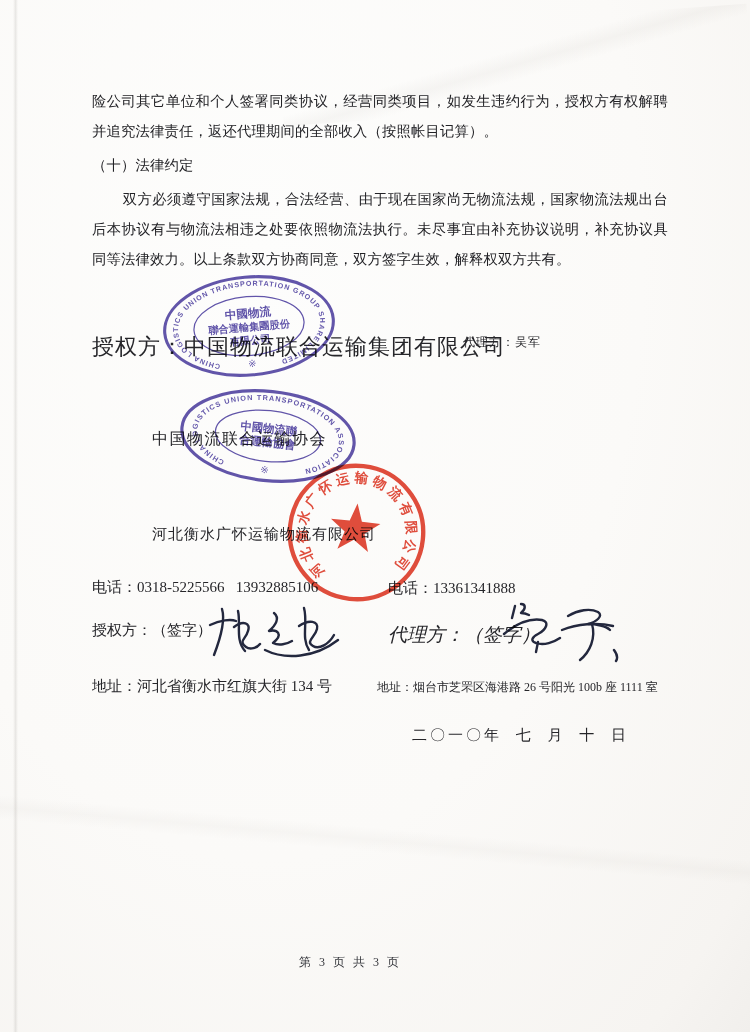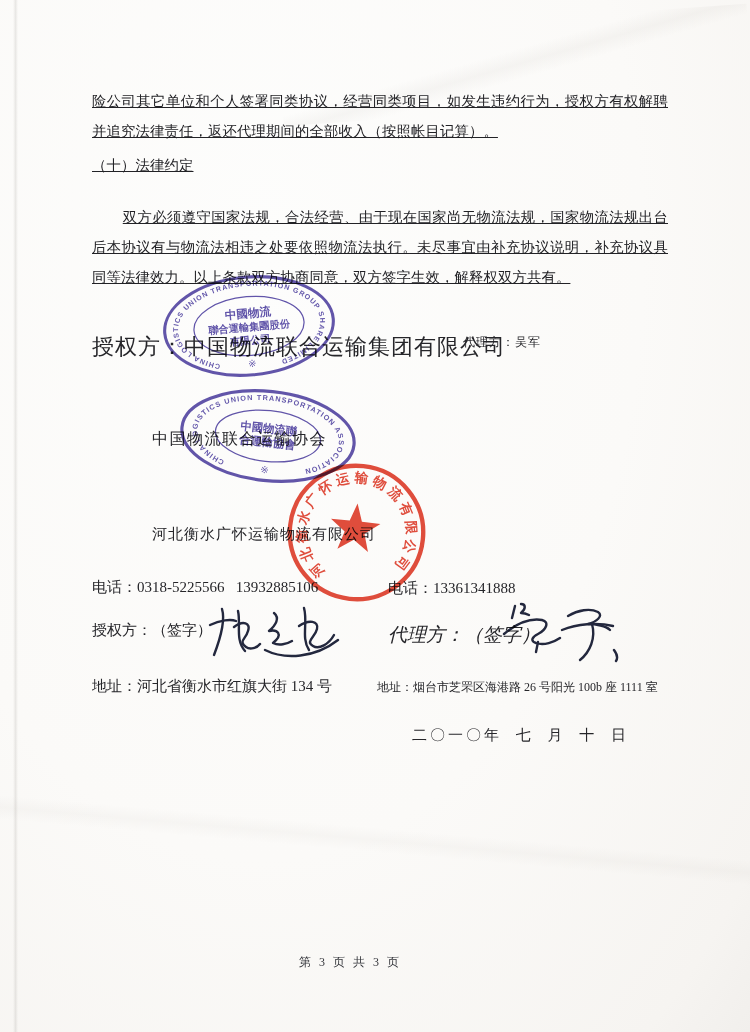--- a/index.html
+++ b/index.html
@@ -26,22 +26,22 @@
   .crease-mid{
     position:absolute; left:0; top:770px; width:750px; height:140px;
     background:linear-gradient(185deg, transparent 44%, rgba(150,142,132,.05) 50%, transparent 56%);
   }
   .txt{ position:absolute; color:#26262a; white-space:pre; }
   .doc{
     position:absolute; left:92px; top:86px; width:576px;
     font-size:14.3px; line-height:30px; color:#222226;
     text-align:justify; letter-spacing:.2px;
   }
-  .doc p{ margin:0;text-decoration:underline; }
-  .doc .heading{ margin:4px 0 22px; text-align:left; }
+  .doc p{ margin:0; }
+  .doc .heading{ margin:4px 0 4px; text-align:left; }
   .doc .indent{ text-indent:2.15em; }
   .party-left  { left:92px;  top:332px; font-size:22px; letter-spacing:1px; }
   .party-right { left:463px; top:334px; font-size:12px; letter-spacing:1px; }
   .assoc       { left:152px; top:429px; font-size:16px; letter-spacing:1.5px; }
   .hebei       { left:152px; top:525px; font-size:15px; letter-spacing:1px; }
   .phone-l     { left:92px;  top:578px; font-size:15px; }
   .phone-r     { left:388px; top:579px; font-size:15px; }
   .sign-l      { left:92px;  top:621px; font-size:15px; }
   .sign-r      { left:388px; top:622px; font-size:19px;font-style:italic; }
   .addr-l      { left:92px;  top:677px; font-size:15px; }

